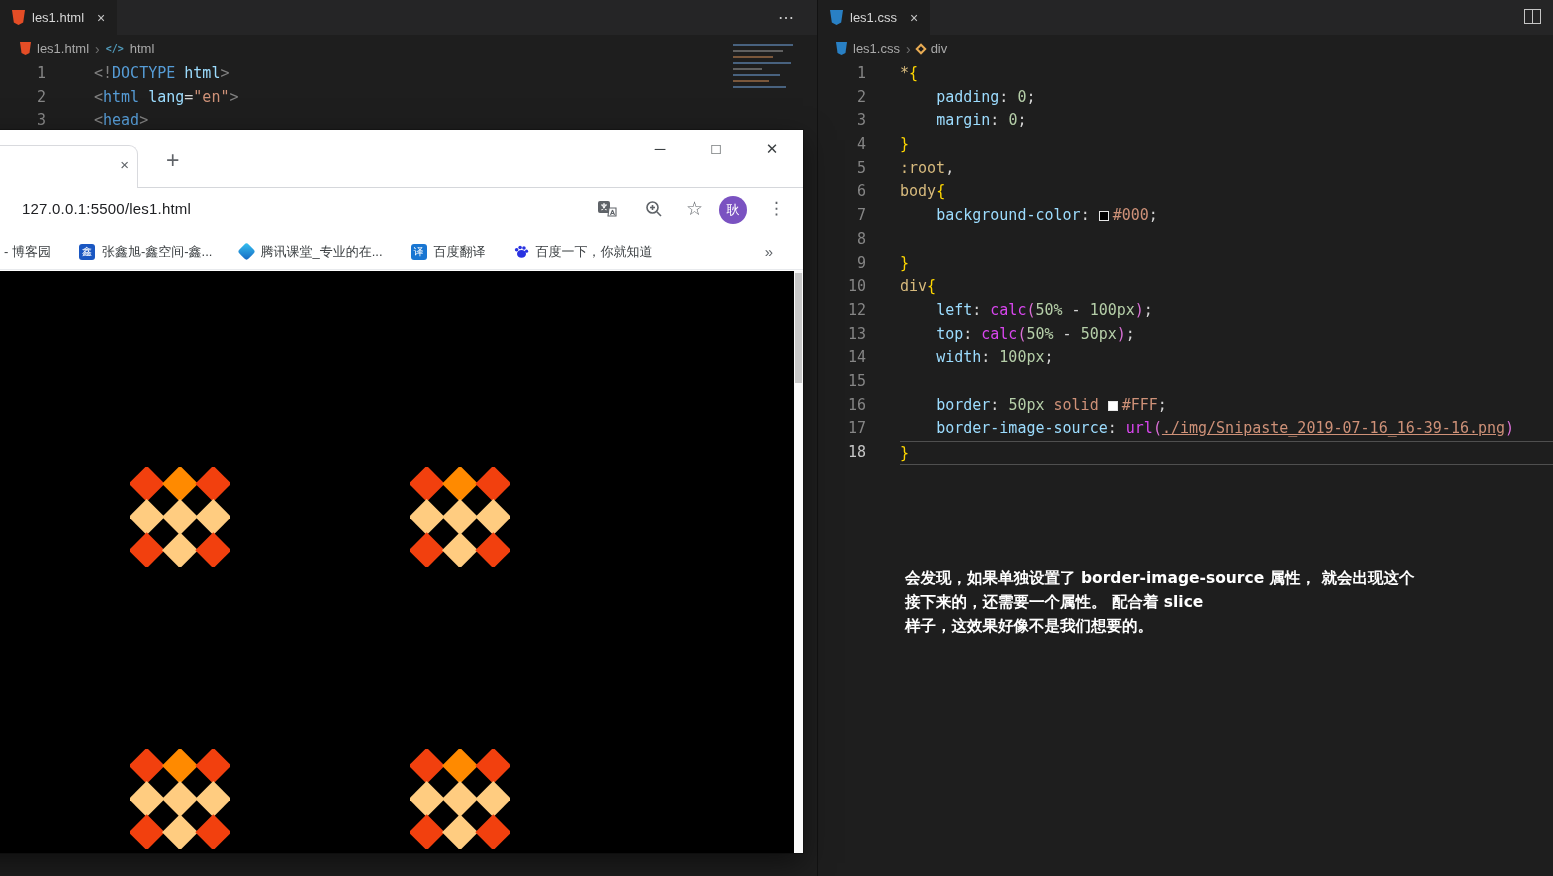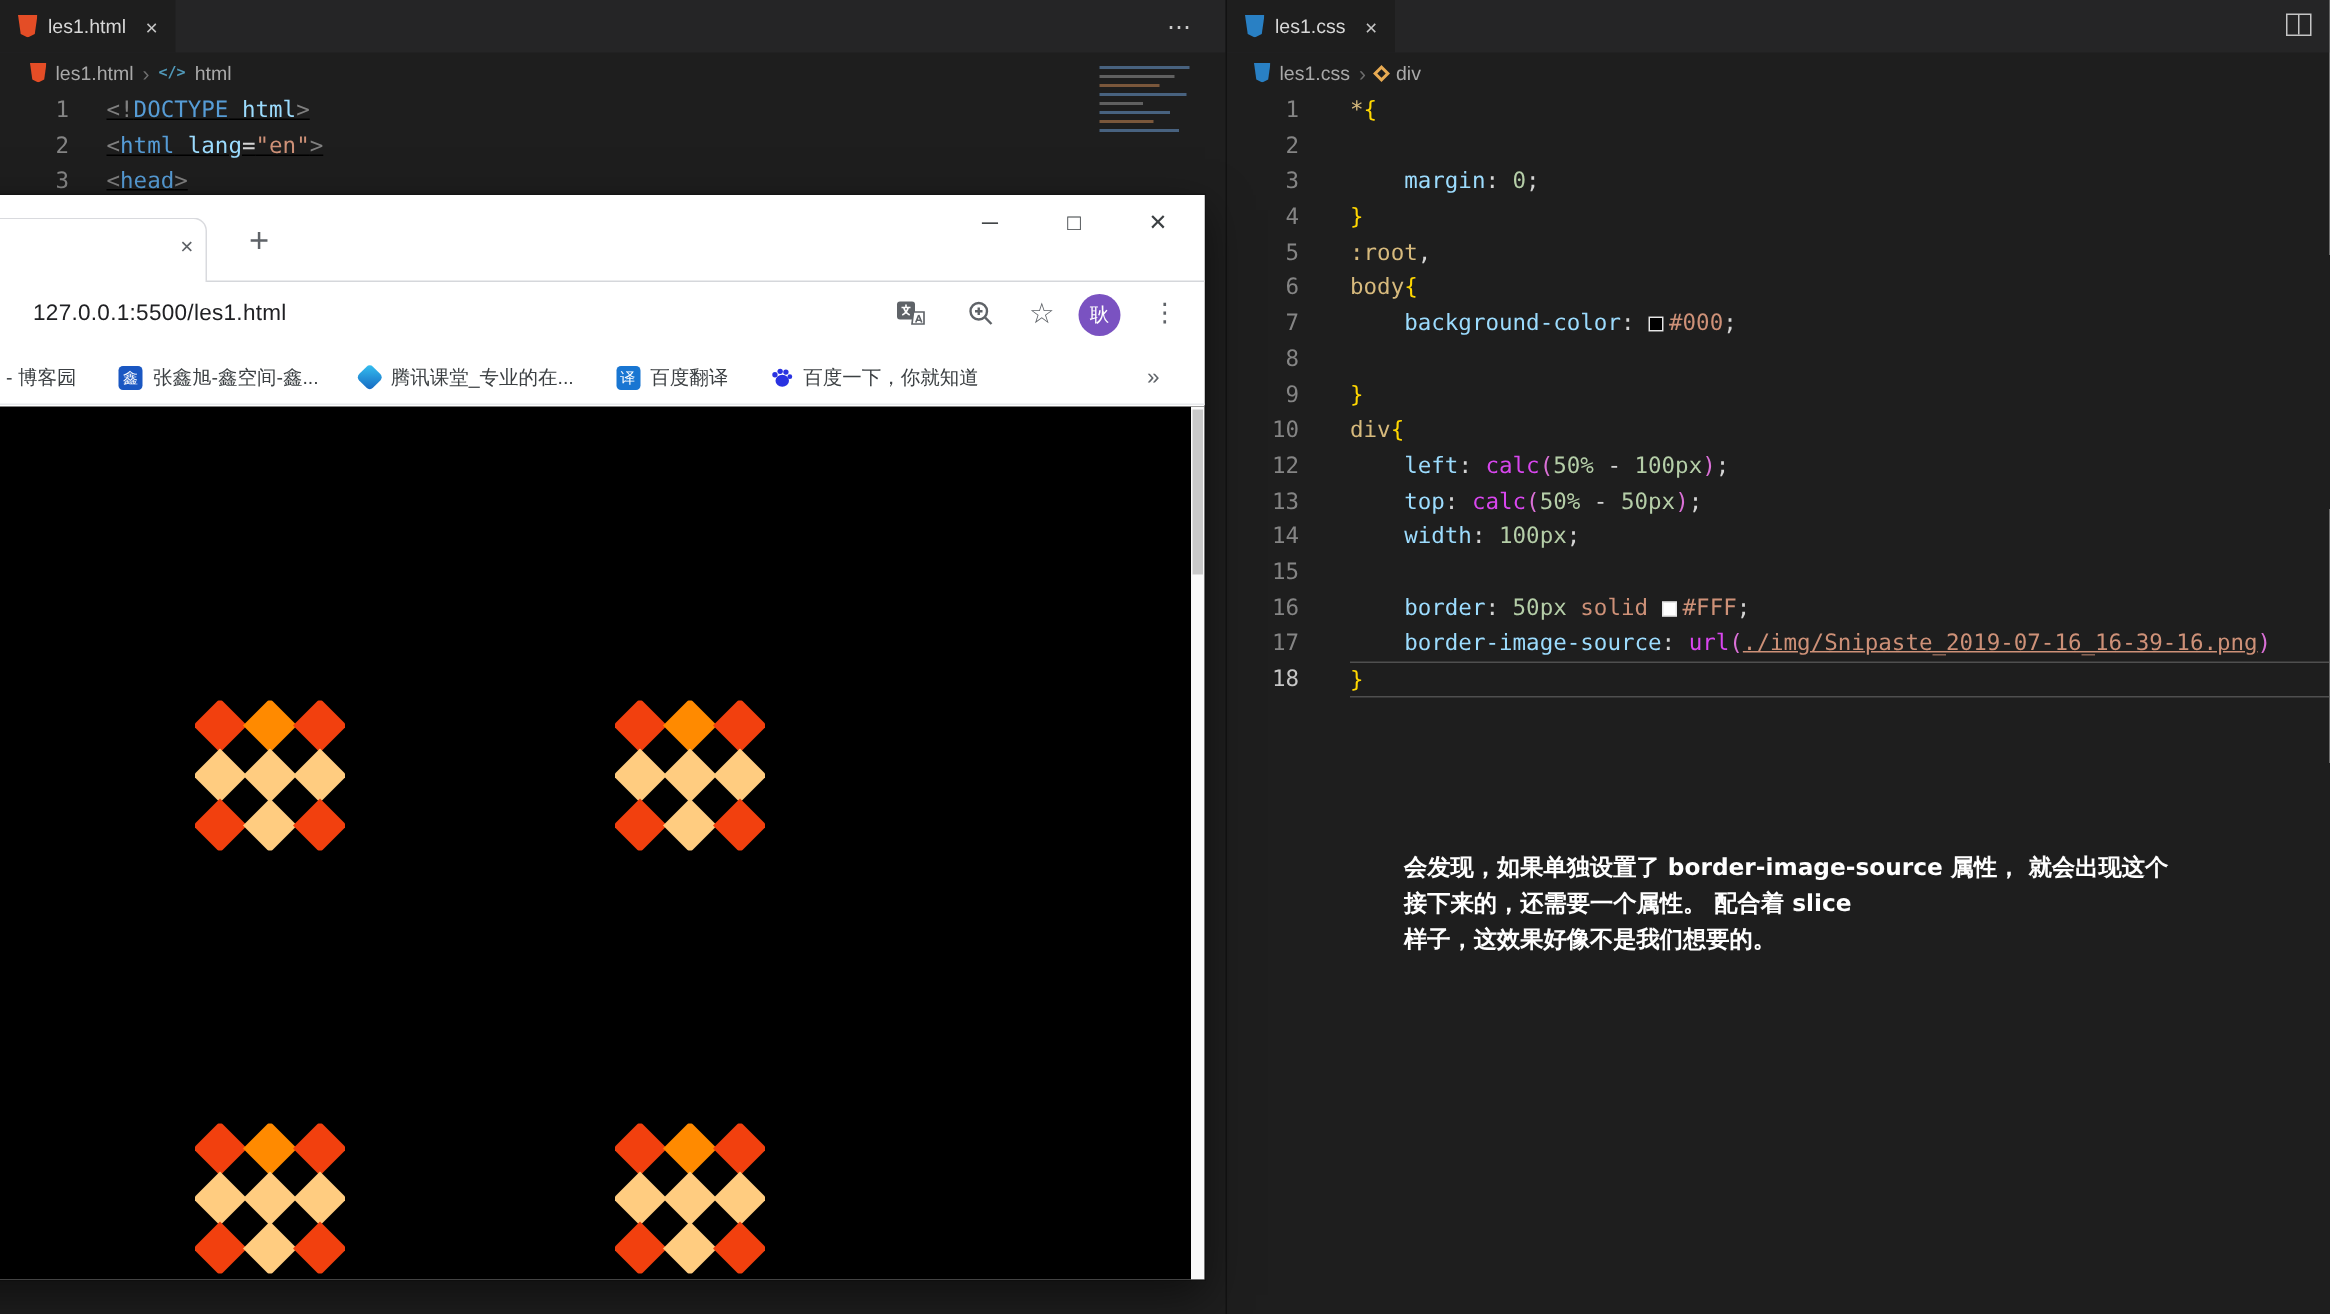--- a/index.html
+++ b/index.html
@@ -30,42 +30,42 @@
   .divider{ position:absolute; left:817px; top:0; bottom:0; width:1px; background:#121212; }
 
   
   .code{ position:absolute; top:62px; font-family:"DejaVu Sans Mono", monospace; font-size:15px; }
   .code-left{ left:0; width:817px; }
   .code-right{ left:818px; width:735px; }
   .code-line{ display:flex; height:23.7px; line-height:23.7px; }
   .code-line .ln{ flex:none; width:48px; text-align:right; color:#858585; }
   .code-left .code-line .ln{ width:46px; }
   .code-line .tokens{ flex:1; white-space:pre; margin-left:34px; height:100%; }
-  .code-left .code-line .tokens{ margin-left:25px;text-decoration:underline; }
+  .code-left .code-line .tokens{ margin-left:48px; }
   .code-line.active .ln{ color:#c6c6c6; }
   .code-line.active .tokens{ border-top:1px solid #4f4f4f; border-bottom:1px solid #4f4f4f; }
   .tk-pn{color:#d4d4d4} .tk-grey{color:#808080} .tk-tag{color:#569cd6}
   .tk-attr{color:#9cdcfe} .tk-str{color:#ce9178} .tk-sel{color:#d7ba7d}
   .tk-prop{color:#9cdcfe} .tk-val{color:#ce9178} .tk-num{color:#b5cea8}
   .tk-fn{color:#d946ef} .tk-brace{color:#ffd700} .tk-paren{color:#da70d6}
   .tk-link{color:#ce9178; text-decoration:underline;}
   .swatch{ display:inline-block; width:10px; height:10px; border:1px solid #e6e6e6; margin-right:4px; vertical-align:-1px; }
   .swatch-b{ background:#000; } .swatch-w{ background:#fff; }
 
   .minimap{ position:absolute; left:727px; top:40px; width:72px; height:92px; }
   .minimap i{ display:block; height:2px; margin:4px 6px; background:#577aa0; opacity:.75; }
   .minimap i:nth-child(2){ width:70%; background:#777; }
   .minimap i:nth-child(3){ width:55%; background:#9a6b45; }
   .minimap i:nth-child(4){ width:80%; }
   .minimap i:nth-child(5){ width:40%; background:#777; }
   .minimap i:nth-child(6){ width:65%; }
   .minimap i:nth-child(7){ width:50%; background:#9a6b45; }
   .minimap i:nth-child(8){ width:74%; }
 
-  .note{ position:absolute; left:936px; top:566px; color:#ffffff; font-weight:bold;
+  .note{ position:absolute; left:905px; top:566px; color:#ffffff; font-weight:bold;
          font-size:15.5px; line-height:24px; font-family:"DejaVu Sans", sans-serif; }
 
   
   .browser{ position:absolute; left:-150px; top:130px; width:953px; height:723px; background:#fff;
             z-index:5; box-shadow:0 0 0 1px rgba(0,0,0,.22), 0 10px 28px rgba(0,0,0,.5); }
   .titlebar{ position:absolute; left:0; right:0; top:0; height:58px; background:#fff; border-bottom:1px solid #d5d7db; }
   .btab{ position:absolute; left:88px; top:15px; width:200px; height:43px; background:#fff;
          border:1px solid #d9dade; border-bottom:none; border-radius:9px 9px 0 0; }
   .btab-close{ position:absolute; right:8px; top:10px; color:#5f6368; font-size:15px; cursor:pointer; }
   .newtab{ position:absolute; left:316px; top:17px; color:#5f6368; font-size:23px; font-weight:300; cursor:pointer; }
@@ -161,20 +161,21 @@
     <span class="bc-sym-div"></span>
     <span>div</span>
   </div>
   <div class="code code-right">
       <div class="code-line">
         <span class="ln">1</span>
         <span class="tokens"><span class="tk-sel">*</span><span class="tk-brace">{</span></span>
       </div>
       <div class="code-line">
         <span class="ln">2</span>
+        <span class="tokens"><span class="tk-pn">    </span><span class="tk-prop">padding</span><span class="tk-pn">: </span><span class="tk-num">0</span><span class="tk-pn">;</span></span>
       </div>
       <div class="code-line">
         <span class="ln">3</span>
         <span class="tokens"><span class="tk-pn">    </span><span class="tk-prop">margin</span><span class="tk-pn">: </span><span class="tk-num">0</span><span class="tk-pn">;</span></span>
       </div>
       <div class="code-line">
         <span class="ln">4</span>
         <span class="tokens"><span class="tk-brace">}</span></span>
       </div>
       <div class="code-line">

